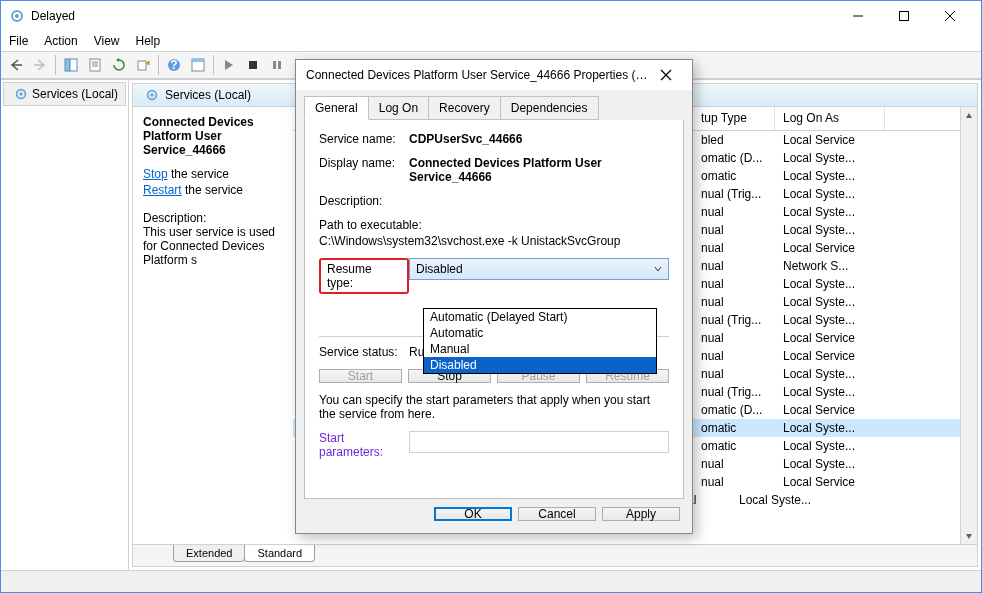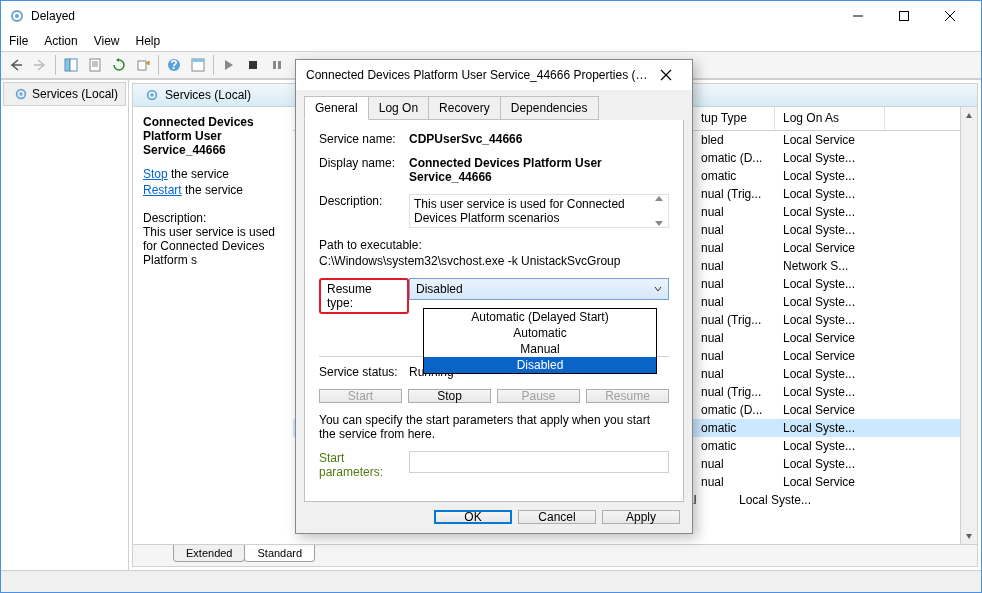--- a/index.html
+++ b/index.html
@@ -65,21 +65,21 @@
 .dlg-body .lbl { width:90px; flex-shrink:0; }
 .dlg-body .val { flex:1;font-weight:bold; }
 .descbox { border:1px solid #e0e0e0; padding:2px 4px; height:34px; overflow:hidden; position:relative; flex:1; }
 .descbox .scroll-arrows {position:absolute; right:0; top:0; bottom:0; width:14px; display:flex;flex-direction:column;justify-content:space-between;}
 
 .sep-h { border-top:1px solid #d0d0d0; margin:8px 0; }
 
 .startup-lbl { border:2px solid #e01b24; border-radius:3px; padding:2px 6px; display:inline-block; }
 .combo { flex:1; height:22px; border:1px solid #7a9fd4; background:linear-gradient(#eaf3fd,#d5e8fb); padding:0 6px; display:flex; align-items:center; justify-content:space-between; }
 .dropdown { position:absolute; left:118px; top:188px; width:234px; border:1px solid #000; background:#fff; z-index:5; }
-.dropdown .opt { padding:1px 6px;text-align:center; }
+.dropdown .opt { padding:1px 6px; }
 .dropdown .opt.hl { background:#0a64c8; color:#fff; }
 
 .btnrow { display:flex; gap:6px; margin-top:8px; }
 .wbtn { flex:1; height:14px; border:1px solid #adadad; background:linear-gradient(#f5f5f5,#e8e8e8); display:flex; align-items:center; justify-content:center; }
 .wbtn.disabled { color:#a0a0a0; }
 .wbtn.primary { border:2px solid #0078d7; }
 
 .param-input { flex:1; height:22px; border:1px solid #d0d0d0; background:#fff; }
 
 .dlg-footer { display:flex; justify-content:flex-end; gap:6px; padding:0 12px 12px 0; }
@@ -469,30 +469,20 @@
     <div class="line">
         <span class="lbl">Service name:</span>
         <span class="val">CDPUserSvc_44666</span>
       </div>
     <div class="line">
         <span class="lbl">Display name:</span>
         <span class="val">Connected Devices Platform User Service_44666</span>
       </div>
     <div class="line">
         <span class="lbl">Description:</span>
-      <div class="descbox"><span>This user service is used for Connected Devices Platform scenarios</span>
-        <div class="scroll-arrows">
-            <svg width="10" height="8">
-              <path d="M5 1 L9 6 L1 6 Z" fill="#888"></path>
-            </svg>
-            <svg width="10" height="8">
-              <path d="M5 7 L9 2 L1 2 Z" fill="#888"></path>
-            </svg>
-          </div>
-      </div>
     </div>
     <div style="margin-bottom:2px">Path to executable:</div>
     <div style="margin-bottom:10px">C:\Windows\system32\svchost.exe -k UnistackSvcGroup</div>
     <div class="line">
       <span class="lbl"><span class="startup-lbl">Resume type:</span></span>
       <div class="combo">
         <span>Disabled</span>
         <svg width="8" height="8">
             <path d="M1 2 L4 6 L7 2" fill="none" stroke="#333"></path>
           </svg>
@@ -510,21 +500,21 @@
         <span>Running</span>
       </div>
     <div class="btnrow">
       <div class="wbtn disabled">Start</div>
       <div class="wbtn">Stop</div>
       <div class="wbtn disabled">Pause</div>
       <div class="wbtn disabled">Resume</div>
     </div>
     <div style="margin-top:10px">You can specify the start parameters that apply when you start the service from here.</div>
     <div class="line" style="margin-top:10px">
-        <span class="lbl" style="color:#4d7c0f">Start parameters:</span>
+        <span class="lbl" style="color:#6d28d9">Start parameters:</span>
         <input class="param-input" disabled="" style="">
       </div>
   </div>
   <div class="dlg-footer">
     <div class="wbtn primary">OK</div>
     <div class="wbtn">Cancel</div>
     <div class="wbtn">Apply</div>
   </div>
 </div>
 

